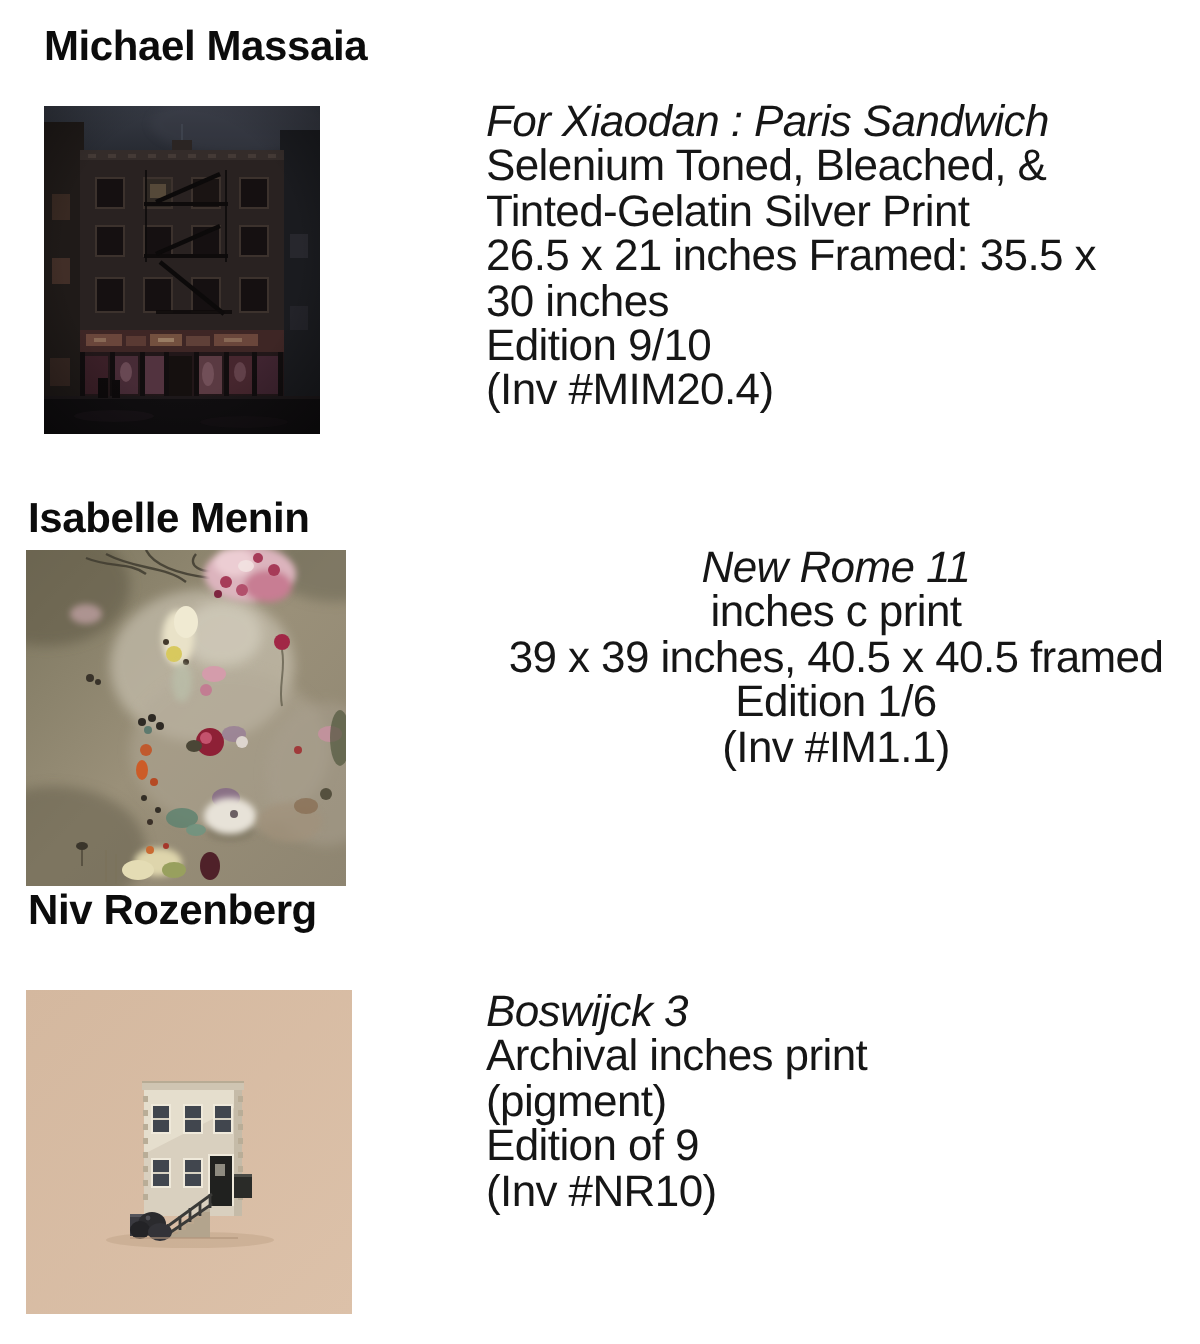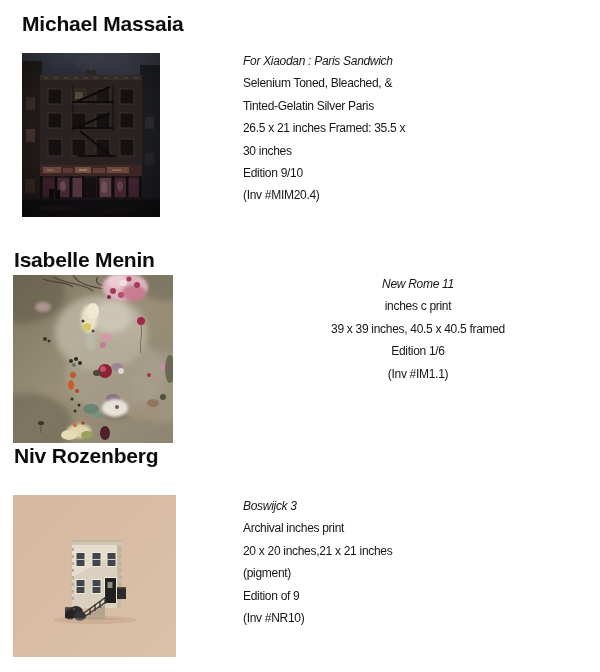--- a/index.html
+++ b/index.html
@@ -8,21 +8,21 @@
     font-family:"Liberation Sans", sans-serif; overflow:hidden;
   }
   .artist {
     position:absolute; font-weight:700; font-size:21px; line-height:24px;
     color:#0c0c0c; letter-spacing:-0.2px; white-space:nowrap;
   }
   .art { position:absolute; display:block; }
   .art svg { display:block; }
   .info {
     position:absolute; left:243px; width:350px;
-    font-size:12px; line-height:22.4px; color:#161616; letter-spacing:-0.3px;
+    font-size:22px; line-height:22.4px; color:#161616; letter-spacing:-0.3px;
   }
   .info .title { font-style:italic; }
   .info div { white-space:nowrap; }
 
   #s1-artist { left:22px; top:12px; }
   #s1-art    { left:22px; top:53px;  width:138px; height:164px; }
   #s1-info   { top:50px; }
 
   #s2-artist { left:14px; top:226px;margin-top:22px; }
   #s2-art    { left:13px; top:275px; width:160px; height:168px; }
@@ -148,21 +148,21 @@
       <rect x="34" y="137" width="4" height="9" fill="#0d0a0b"></rect>
       <ellipse cx="35" cy="155" rx="20" ry="3" fill="#191418" opacity="0.8"></ellipse>
       <ellipse cx="100" cy="158" rx="22" ry="3" fill="#171316" opacity="0.6"></ellipse>
       <rect width="138" height="164" fill="url(#vig1)"></rect>
     </svg>
   </div>
 
   <div class="info" id="s1-info">
     <div class="title">For Xiaodan : Paris Sandwich</div>
     <div>Selenium Toned, Bleached, &amp;</div>
-    <div>Tinted-Gelatin Silver Paris</div>
+    <div>Tinted-Gelatin Silver Print</div>
     <div>26.5 x 21 inches Framed: 35.5 x</div>
     <div>30 inches</div>
     <div>Edition 9/10</div>
     <div>(Inv #MIM20.4)</div>
   </div>
 
   <div class="artist" id="s2-artist">Isabelle Menin</div>
 
   <div class="art" id="s2-art">
     <svg viewBox="0 0 160 168" width="160" height="168" aria-hidden="true">
@@ -363,19 +363,18 @@
       <circle cx="61" cy="114" r="1.2" fill="#4e4e54"></circle>
 
       <rect x="52" y="123.5" width="54" height="1" fill="#b19options577" opacity="0"></rect>
       <rect x="52" y="123.5" width="54" height="1" fill="#b1957b" opacity="0.6"></rect>
     </svg>
   </div>
 
   <div class="info" id="s3-info">
     <div class="title">Boswijck 3</div>
     <div>Archival inches print</div>
-    <div>20 x 20 inches,21 x 21 inches</div>
     <div>(pigment)</div>
     <div>Edition of 9</div>
     <div>(Inv #NR10)</div>
   </div>
 
 </div>
 
 </body></html>

